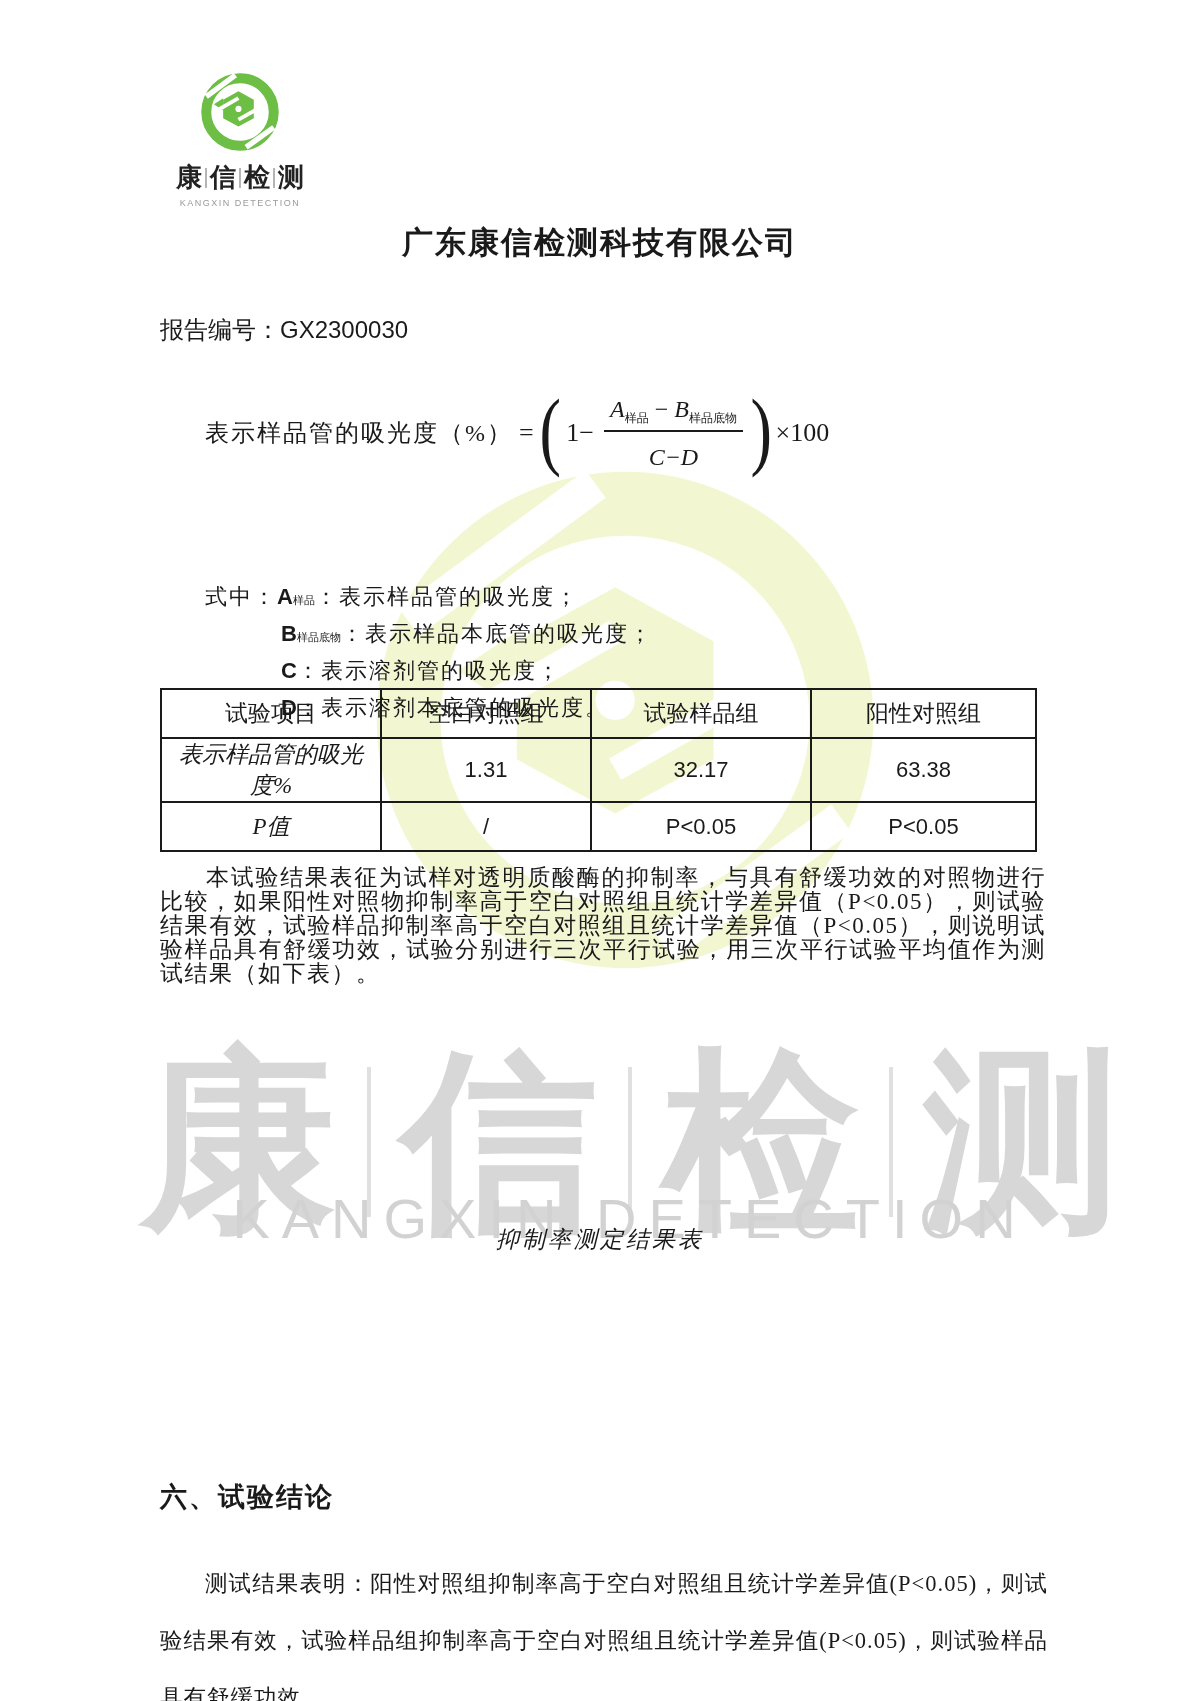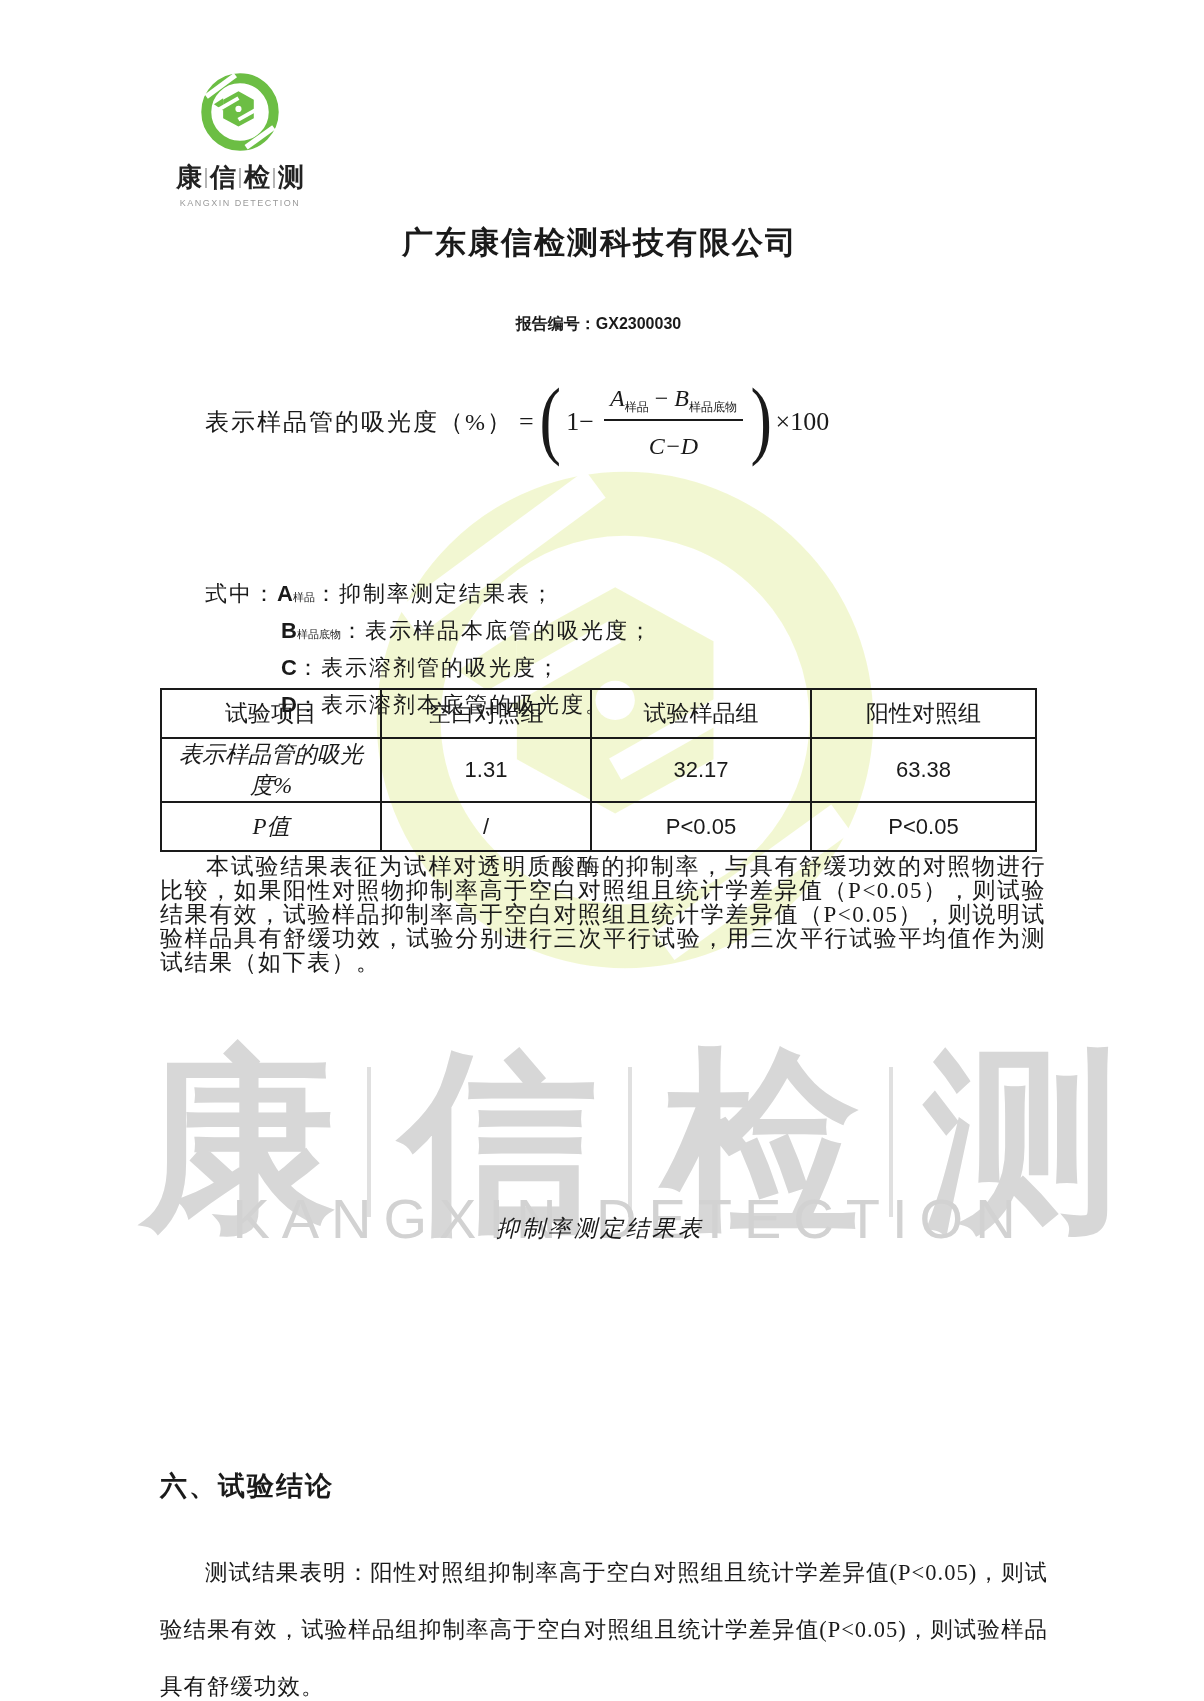--- a/index.html
+++ b/index.html
@@ -23,36 +23,36 @@
     font-size:56px;letter-spacing:12px;color:#d2d2d2;z-index:0;font-weight:400;}
 
   
   .logo-box{left:170px;top:66px;width:140px;text-align:center;}
   .logo-svg{width:92px;height:92px;display:block;margin:0 auto;}
   .logo-cn{display:flex;align-items:center;justify-content:center;margin-top:2px;}
   .logo-cn span.ch{font-family:"Liberation Sans",sans-serif;font-weight:700;font-size:26px;color:#222;}
   .logo-cn span.bar{width:2px;height:20px;background:#b5b5b5;margin:0 3px;}
   .logo-en{font-family:"Liberation Sans",sans-serif;font-size:9px;letter-spacing:1.5px;color:#9a9a9a;margin-top:3px;}
   .company{left:160px;top:80px;width:880px;text-align:center;font-size:31px;font-weight:700;letter-spacing:2px;}
-  .report-no{left:160px;top:130px;width:877px;text-align:center;font-size:16px;font-weight:700;font-family:"Liberation Sans",sans-serif;}
+  .report-no{left:160px;top:130px;width:877px;text-align:left;font-size:24px;font-weight:400;font-family:"Liberation Sans",sans-serif;}
 
   
   .formula{left:205px;top:172px;height:90px;display:flex;align-items:center;}
   .formula .lhs{font-size:24px;letter-spacing:2px;}
   .formula .eq{font-size:26px;margin:0 2px 0 6px;}
   .paren{font-size:86px;font-weight:400;line-height:86px;transform:scaleX(.75);font-family:"Liberation Serif",serif;margin-top:-6px;}
   .one-minus{font-size:26px;margin:0 6px 0 2px;}
   .frac{display:inline-flex;flex-direction:column;align-items:center;margin:0 4px;}
   .frac .num{font-size:24px;font-style:italic;padding:0 6px 3px 6px;border-bottom:2px solid #1a1a1a;}
   .frac .den{font-size:24px;font-style:italic;padding-top:12px;}
   .frac .sub{font-size:12px;font-style:normal;vertical-align:-5px;letter-spacing:0;}
   .times{font-size:26px;margin-left:0;}
 
   
-  .defs{left:205px;top:280px;width:700px;font-size:22px;}
+  .defs{left:205px;top:272px;width:700px;font-size:22px;}
   .defs .row{height:37px;line-height:37px;display:flex;align-items:baseline;}
   .defs .row.indent{padding-left:76px;}
   .defs .prefix{letter-spacing:2px;}
   .defs .sym{font-family:"Liberation Sans",sans-serif;font-weight:700;font-size:22px;}
   .defs .sub{font-size:11px;vertical-align:-4px;}
   .defs .dtext{letter-spacing:2px;}
 
   
   .para1{left:160px;top:412px;width:886px;font-size:23px;line-height:24px;text-align:justify;
     text-indent:2em;letter-spacing:1.5px;}
@@ -136,21 +136,21 @@
     </span>
     <span class="paren">)</span>
     <span class="times">×100</span>
   </div>
 
   <div class="abs content defs">
     <div class="row">
       <span class="prefix">式中：</span>
       <span class="sym">A</span>
         <span class="sub">样品</span>
-        <span class="dtext">：抑制率测定结果表；</span>
+        <span class="dtext">：表示样品管的吸光度；</span>
     </div>
     <div class="row indent">
       <span class="sym">B</span>
         <span class="sub">样品底物</span>
         <span class="dtext">：表示样品本底管的吸光度；</span>
     </div>
     <div class="row indent">
       <span class="sym">C</span>
         <span class="dtext">：表示溶剂管的吸光度；</span>
     </div>

